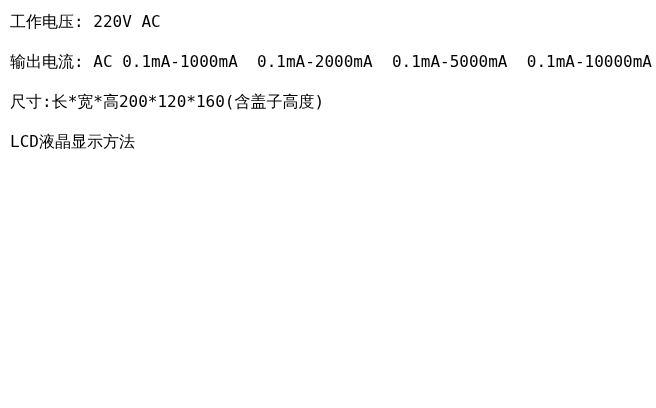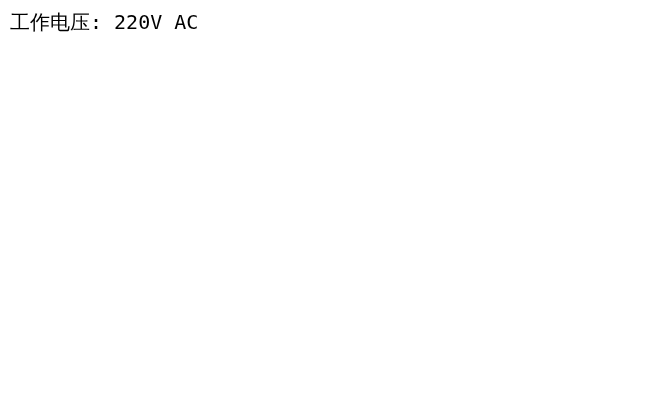--- a/index.html
+++ b/index.html
@@ -11,29 +11,32 @@
     height: 408px;
     background: #ffffff;
     overflow: hidden;
   }
   .doc {
     box-sizing: border-box;
     width: 656px;
     height: 408px;
     padding: 2px 4px 0 10px;
     font-family: "DejaVu Sans Mono", "Liberation Mono", monospace;
-    font-size: 20px;
+    font-size: 16px;
     color: #000000;
     font-weight: 400;
   }
   .line {
     height: 40px;
     line-height: 40px;
     white-space: pre;
     overflow: hidden;
   }
 </style>
 </head>
 <body>
 
 <div class="doc">
   <div class="line">工作电压: 220V AC</div>
+  <div class="line">输出电流: AC 0.1mA-1000mA  0.1mA-2000mA  0.1mA-5000mA  0.1mA-10000mA</div>
+  <div class="line">尺寸:长*宽*高200*120*160(含盖子高度)</div>
+  <div class="line">LCD液晶显示方法</div>
 </div>
 
 </body></html>

